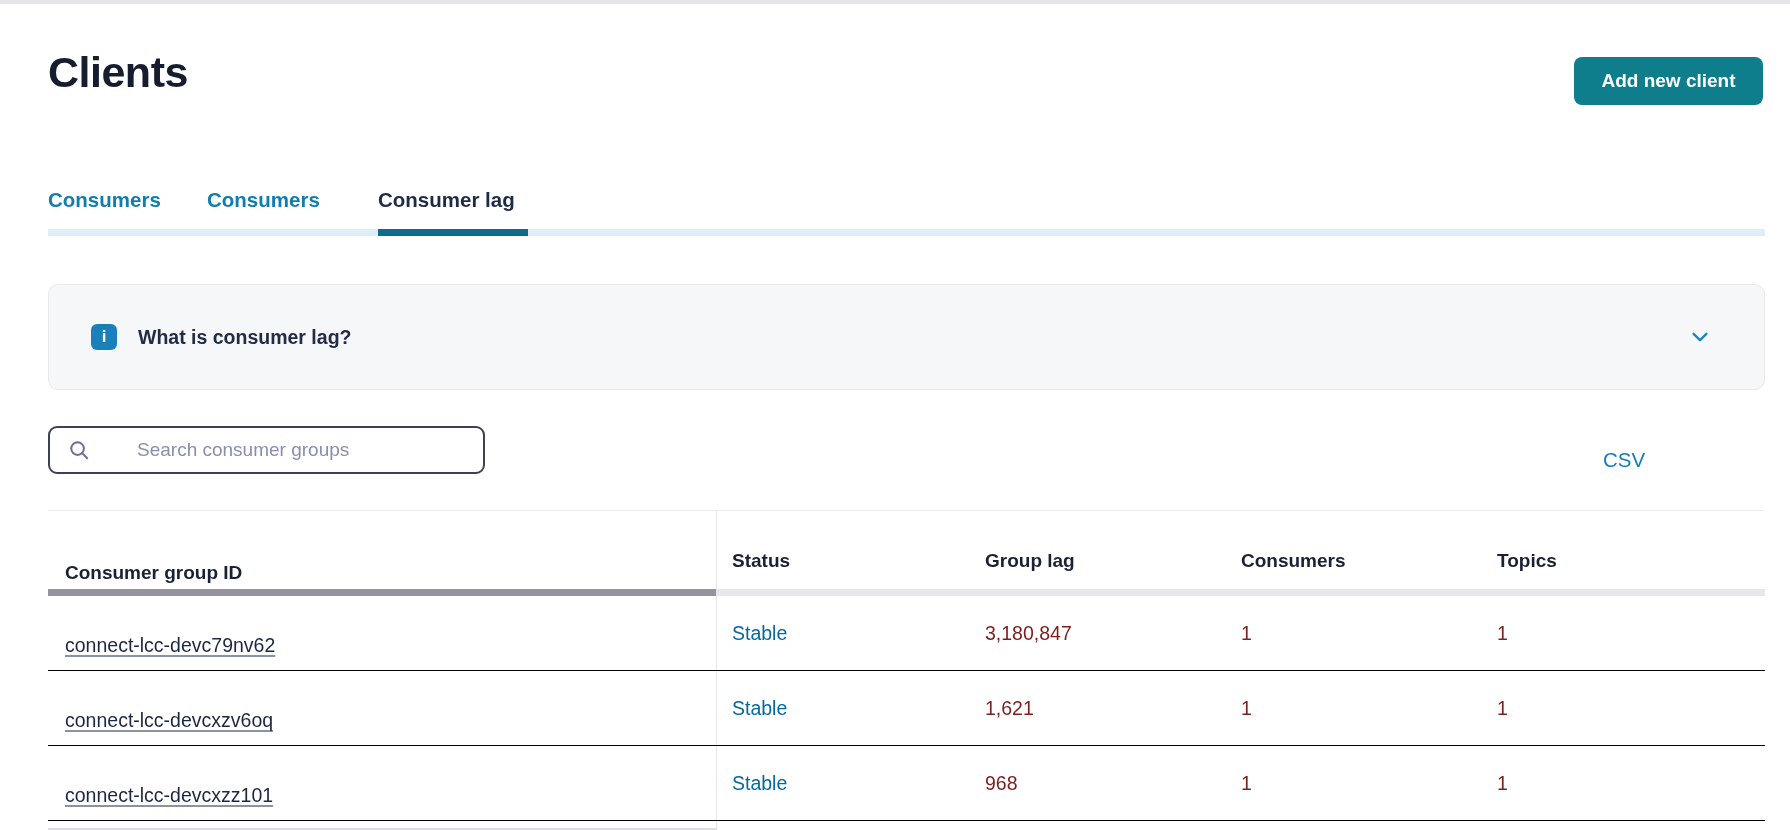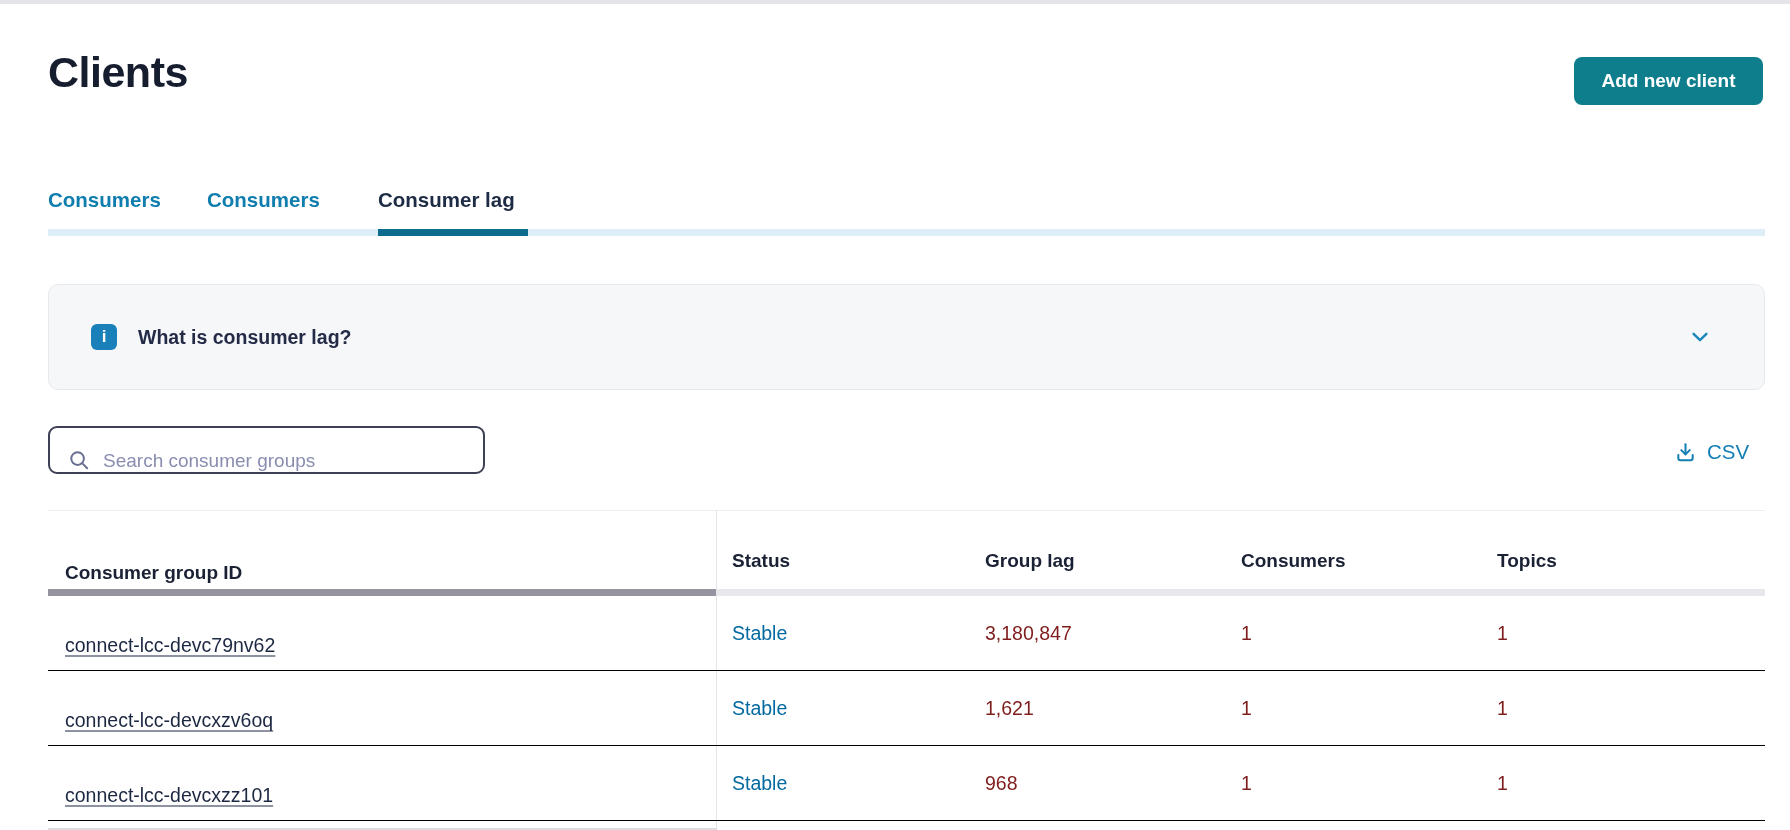--- a/index.html
+++ b/index.html
@@ -63,34 +63,35 @@
   }
   .banner-title {
     margin-left: 21px;
     font-size: 19.5px; font-weight: 700; color: #232b47;
     flex: 1 1 auto;
   }
   .chevron-icon { flex: 0 0 auto; width: 22px; height: 22px; }
   .search-box {
     position: absolute; left: 48px; top: 426px; width: 437px; height: 48px;
     border: 2px solid #3e4155; border-radius: 9px; background: #ffffff;
-    display: flex; align-items: flex-end; padding: 0 14px 0 18px;
+    display: flex; align-items: center; padding: 0 14px 0 18px; gap: 34px;
   }
   .search-icon { width: 23px; height: 23px; flex: 0 0 auto; }
   .search-input {
     border: none; outline: none; background: transparent;
     font-family: inherit; font-size: 19px; color: #2a3149;
     margin-left: 12px; width: 100%;
   }
   .search-input::placeholder { color: #898db0; opacity: 1; }
   .csv-link {
-    position: absolute; left: 1674px; top: 438px; height: 28px;
-    display: flex; align-items: center; gap: 10px;
+    position: absolute; left: 1603px; top: 438px; height: 28px;
+    display: flex; gap: 10px;
     color: #147fb5; font-size: 20.5px; font-weight: 500;
     cursor: pointer;
+    flex-direction: column;
   }
   .download-icon { width: 23px; height: 23px; }
   .table-top-border {
     position: absolute; left: 48px; top: 510px; width: 1717px; height: 1px;
     background: #efeff3;
   }
   .th {
     position: absolute; top: 550px;
     font-size: 19px; font-weight: 700; color: #1a2134; white-space: nowrap;
     cursor: pointer;

